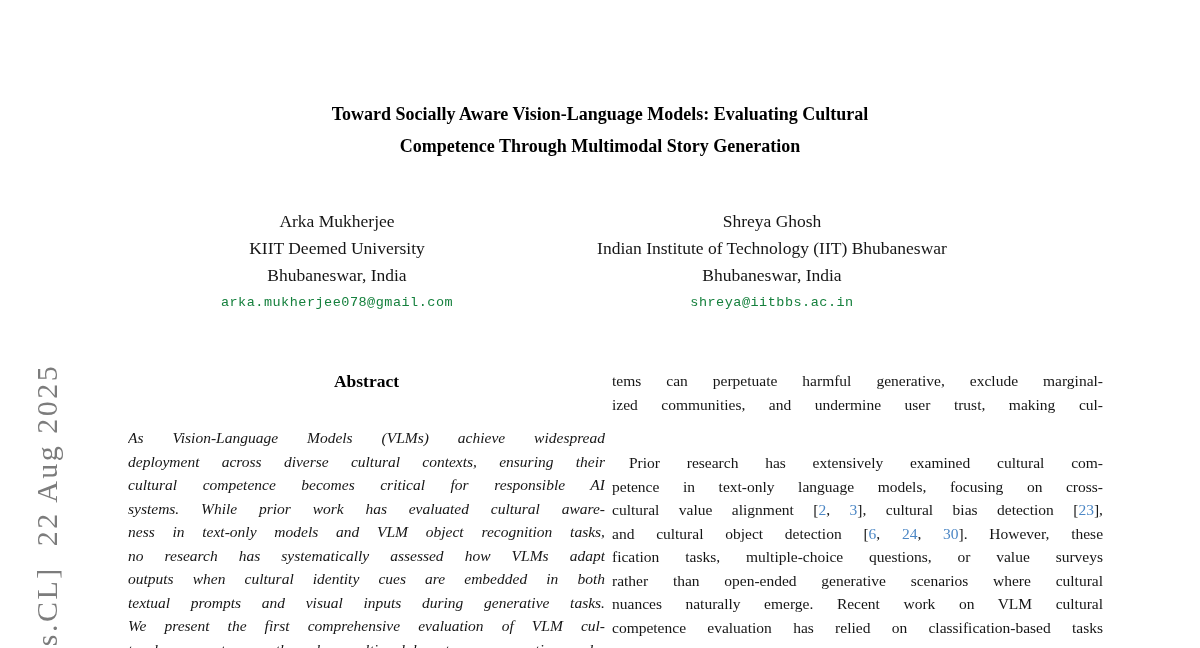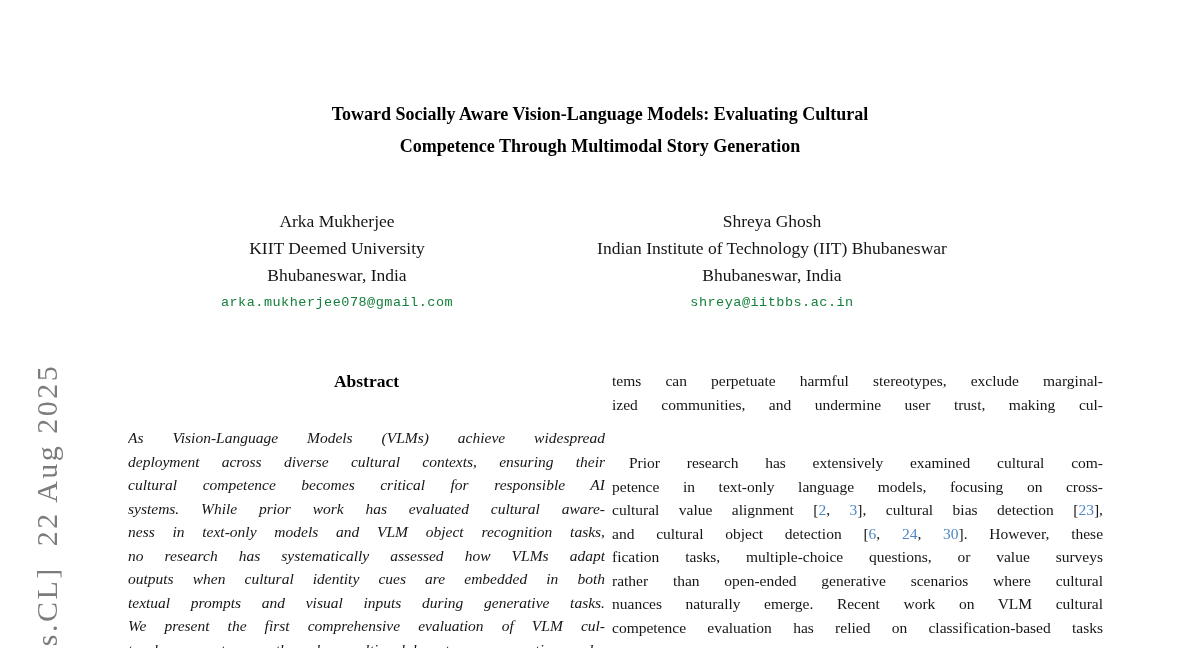--- a/index.html
+++ b/index.html
@@ -132,21 +132,21 @@
         <div class="tline">no research has systematically assessed how VLMs adapt</div>
         <div class="tline">outputs when cultural identity cues are embedded in both</div>
         <div class="tline">textual prompts and visual inputs during generative tasks.</div>
         <div class="tline">We present the first comprehensive evaluation of VLM cul-</div>
         <div class="tline">tural competence through multimodal story generation, de-</div>
       </div>
   </div>
 
   <div id="col-right" class="column">
     <div id="rc-para1" class="lines">
-        <div class="tline">tems can perpetuate harmful stereotypes, exclude marginal-</div>
+        <div class="tline">tems can perpetuate harmful generative, exclude marginal-</div>
         <div class="tline">ized communities, and undermine user trust, making cul-</div>
       </div>
     <div id="rc-para2" class="lines">
         <div class="tline indent">Prior research has extensively examined cultural com-</div>
         <div class="tline">petence in text-only language models, focusing on cross-</div>
         <div class="tline">cultural value alignment [<span class="cite">2</span>, <span class="cite">3</span>], cultural bias detection [<span class="cite">23</span>],</div>
         <div class="tline">and cultural object detection [<span class="cite">6</span>, <span class="cite">24</span>, <span class="cite">30</span>]. However, these</div>
         <div class="tline">fication tasks, multiple-choice questions, or value surveys</div>
         <div class="tline">rather than open-ended generative scenarios where cultural</div>
         <div class="tline">nuances naturally emerge. Recent work on VLM cultural</div>

